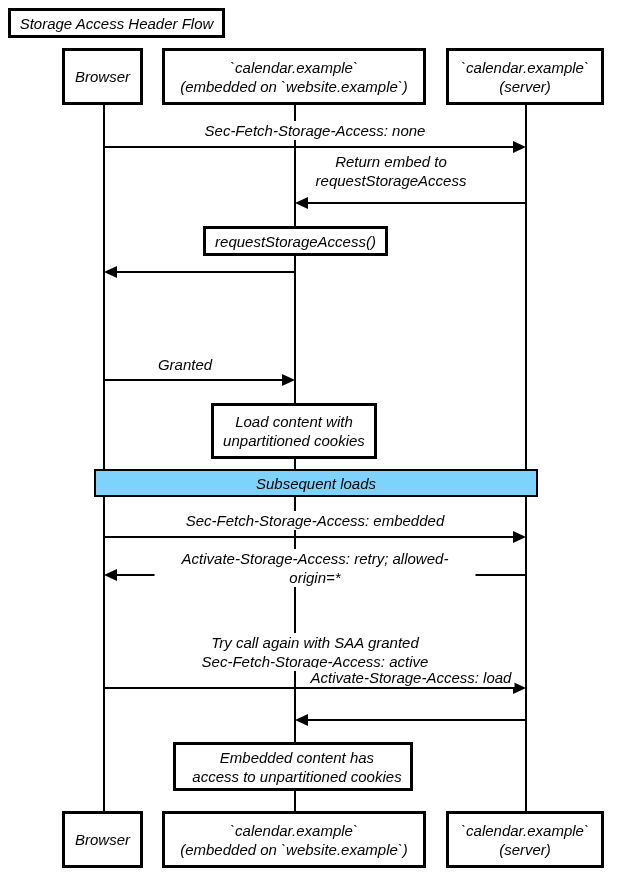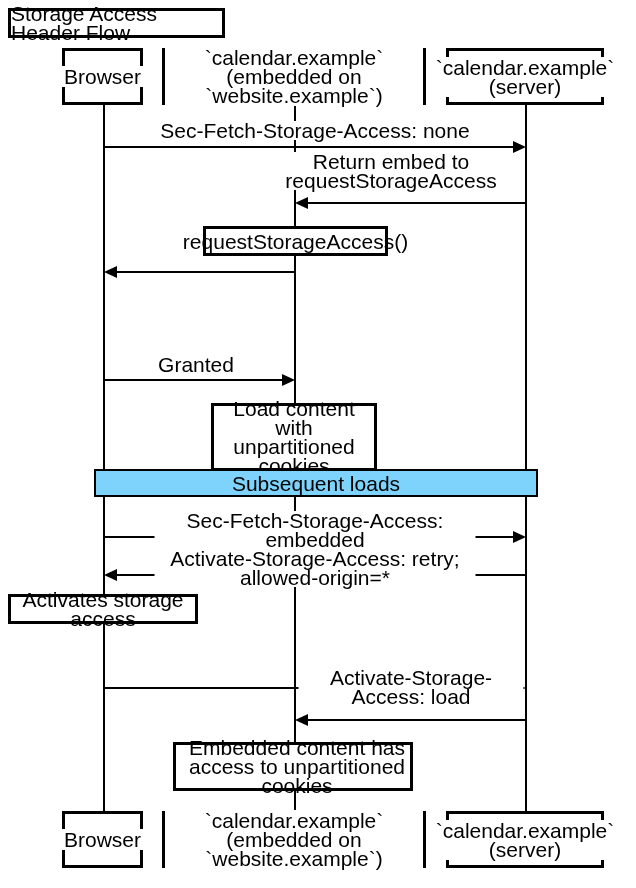--- a/index.html
+++ b/index.html
@@ -1,20 +1,20 @@
 <!DOCTYPE html>
 <html><head>
 <meta charset="utf-8">
 <style>
   html, body { margin: 0; padding: 0; background: #ffffff; }
   .stage {
     position: relative; width: 636px; height: 888px;
     font-family: "Liberation Sans", sans-serif;
-    font-size: 21px; line-height: 19px; color: #000;
-    background: #ffffff; overflow: hidden;
+    font-size: 15px; line-height: 19px; color: #000;
+    background: #ffffff; overflow: hidden; font-style: italic;
   }
   .stage * { box-sizing: border-box; }
 
   .lifeline { position: absolute; top: 105px; height: 706px; width: 2px; background: #000; z-index: 1; }
 
   .actor {
     position: absolute; height: 57px; border: 3px solid #000;
     display: flex; align-items: center; justify-content: center;
     z-index: 2; background: transparent;
   }
@@ -88,41 +88,42 @@
 requestStorageAccess</div>
   <div class="msg-line" style="left:305px; top:202px; width:221px;"></div>
   <div class="ah l" style="left:295px; top:197px;"></div>
 
   <div class="note" style="left:203px; top:226px; width:185px; height:30px;">requestStorageAccess()</div>
 
   <div class="msg-line" style="left:116px; top:271px; width:179px;"></div>
   <div class="ah l" style="left:104px; top:266px;"></div>
 
 
-  <div class="msg-label" style="left:196px; top:355px;">Granted</div>
+  <div class="msg-label" style="left:185px; top:355px;">Granted</div>
   <div class="msg-line" style="left:104px; top:379px; width:179px;"></div>
   <div class="ah r" style="left:282px; top:374px;"></div>
 
-  <div class="note" style="left:211px; top:403px; width:166px; height:68px;">Load content with
+  <div class="note" style="left:211px; top:403px; width:166px; height:56px;">Load content with
 unpartitioned cookies</div>
 
   <div class="separator">
     <span>Subsequent loads</span>
   </div>
 
   <div class="msg-label" style="left:315px; top:511px;">Sec-Fetch-Storage-Access: embedded</div>
   <div class="msg-line" style="left:104px; top:536px; width:412px;"></div>
   <div class="ah r" style="left:513px; top:531px;"></div>
 
   <div class="msg-label" style="left:315px; top:549px;">Activate-Storage-Access: retry; allowed-origin=*</div>
   <div class="msg-line" style="left:116px; top:574px; width:410px;"></div>
   <div class="ah l" style="left:104px; top:569px;"></div>
 
-  <div class="note" style="left:8px; top:594px; width:190px; height:30px;">Activates storage access</div>
 
+  <div class="msg-label" style="left:315px; top:633px;">Try call again with SAA granted
+Sec-Fetch-Storage-Access: active</div>
   <div class="msg-line" style="left:104px; top:687px; width:412px;"></div>
   <div class="ah r" style="left:513px; top:682px;"></div>
 
   <div class="msg-label" style="left:411px; top:668px;">Activate-Storage-Access: load</div>
   <div class="msg-line" style="left:305px; top:719px; width:221px;"></div>
   <div class="ah l" style="left:295px; top:714px;"></div>
 
   <div class="note" style="left:173px; top:742px; width:240px; height:49px;padding-left:12px;">Embedded content has
 access to unpartitioned cookies</div>
 

